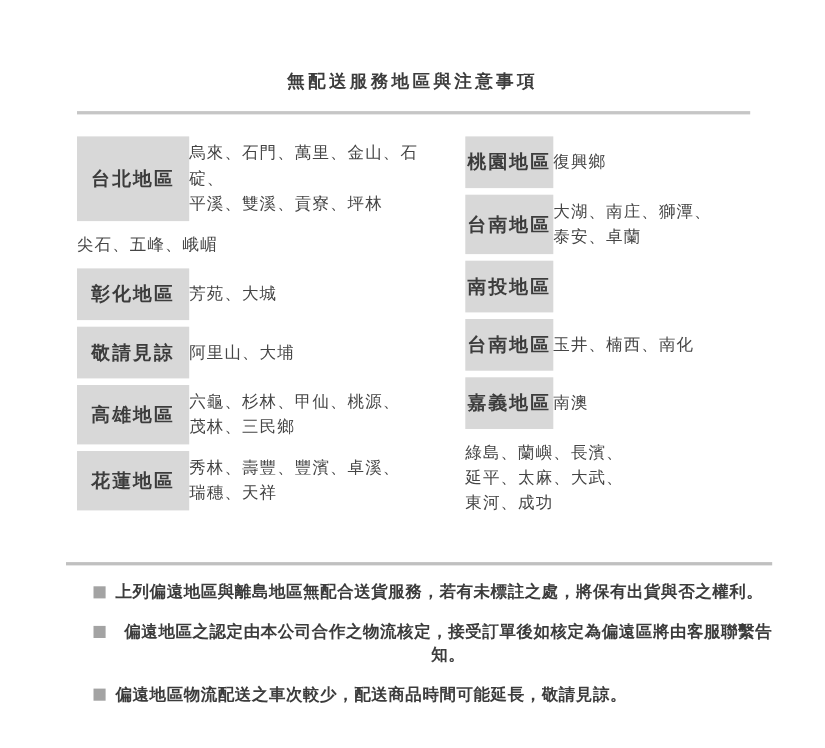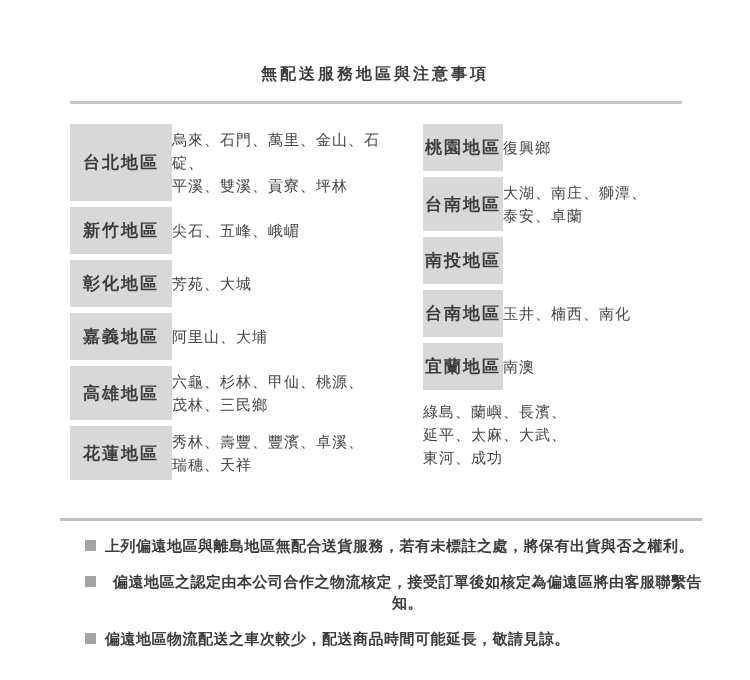--- a/index.html
+++ b/index.html
@@ -110,29 +110,28 @@
 
   <div class="table-wrap">
 
     <div class="col col-left">
       <div class="row">
         <div class="label-cell">台北地區</div>
         <div class="area-cell">烏來、石門、萬里、金山、石碇、
 平溪、雙溪、貢寮、坪林</div>
       </div>
       <div class="row">
-        <div class="label-cell">新竹地區</div>
         <div class="area-cell">尖石、五峰、峨嵋</div>
       </div>
       <div class="row">
         <div class="label-cell">彰化地區</div>
         <div class="area-cell">芳苑、大城</div>
       </div>
       <div class="row">
-        <div class="label-cell">嘉義地區</div>
+        <div class="label-cell">敬請見諒</div>
         <div class="area-cell">阿里山、大埔</div>
       </div>
       <div class="row">
         <div class="label-cell">高雄地區</div>
         <div class="area-cell">六龜、杉林、甲仙、桃源、
 茂林、三民鄉</div>
       </div>
       <div class="row">
         <div class="label-cell">花蓮地區</div>
         <div class="area-cell">秀林、壽豐、豐濱、卓溪、
@@ -151,21 +150,21 @@
 泰安、卓蘭</div>
       </div>
       <div class="row">
         <div class="label-cell">南投地區</div>
       </div>
       <div class="row">
         <div class="label-cell">台南地區</div>
         <div class="area-cell">玉井、楠西、南化</div>
       </div>
       <div class="row">
-        <div class="label-cell">宜蘭地區</div>
+        <div class="label-cell">嘉義地區</div>
         <div class="area-cell">南澳</div>
       </div>
       <div class="row">
         <div class="area-cell">綠島、蘭嶼、長濱、
 延平、太麻、大武、
 東河、成功</div>
       </div>
     </div>
 
   </div>

